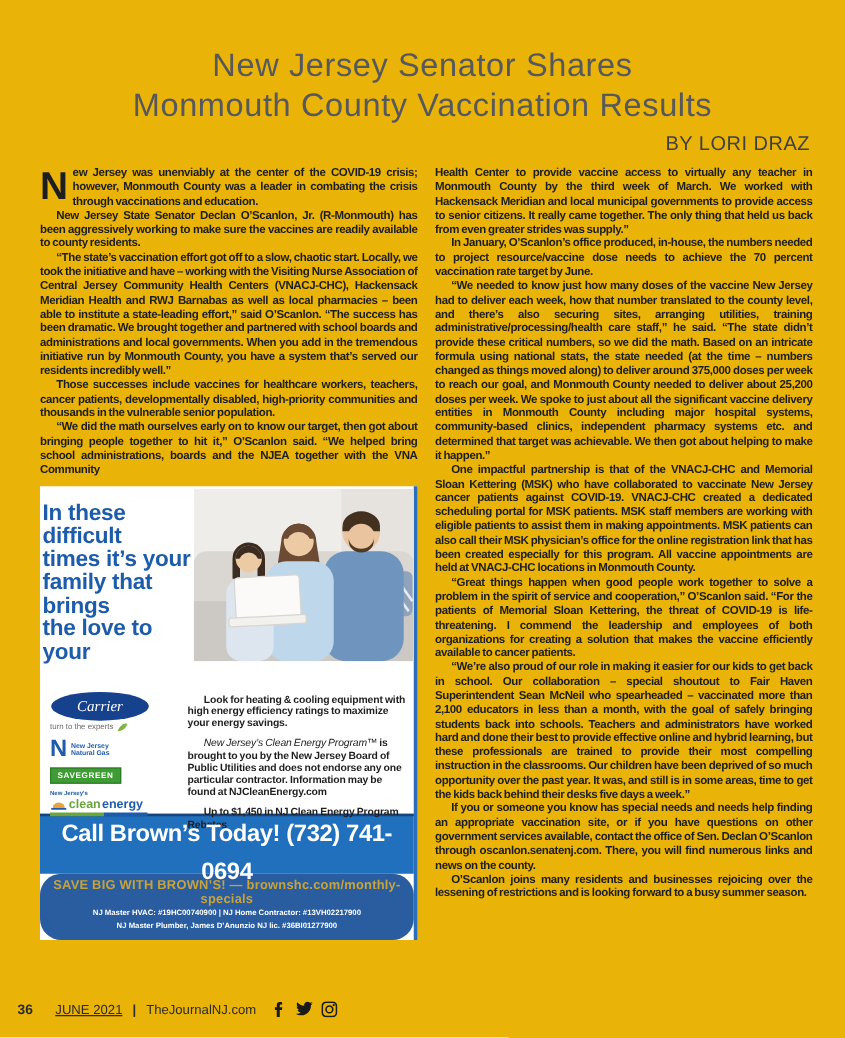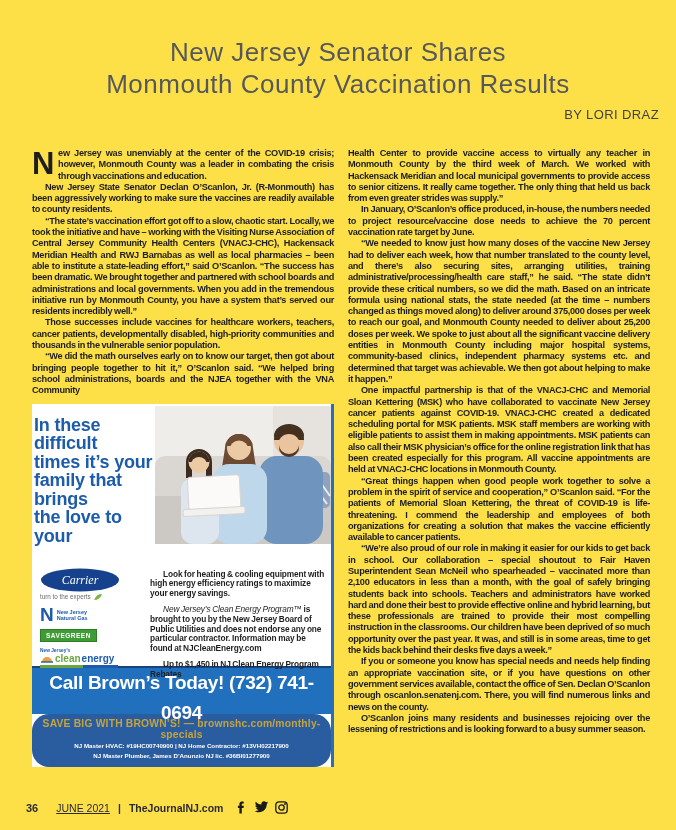--- a/index.html
+++ b/index.html
@@ -1,28 +1,28 @@
 <!DOCTYPE html>
 <html><head>
 <meta charset="utf-8">
 <style>
   * { margin:0; padding:0; box-sizing:border-box; }
   html,body { background:#ffffff; }
   .page {
-    width:676px; height:830px; background:#fde047; position:relative; overflow:hidden;
+    width:676px; height:830px; background:#eab308; position:relative; overflow:hidden;
     font-family:"Liberation Sans", sans-serif; margin:0 auto;
   }
   
   .headline {
     padding-top:36px; text-align:center; color:#57585c;
     font-weight:400; font-size:26px; line-height:32px; letter-spacing:.5px;
   }
   .byline {
-    text-align:right; padding-right:17px; margin-top:7px; margin-bottom:26px;
-    font-size:13px; letter-spacing:.4px; color:#414144; font-weight:400;
+    text-align:right; padding-right:28px; margin-top:7px; margin-bottom:8px;
+    font-size:16px; letter-spacing:.4px; color:#414144; font-weight:400;
   }
   
   .columns { display:flex; padding:0 26px 0 32px; gap:14px; }
   .col { width:304px; }
   .col p {
     text-align:justify; color:#1e1e20; font-weight:700;
     font-size:9.2px; line-height:11.3px; letter-spacing:-.3px; word-spacing:-.5px;
     text-indent:13px; margin:0;
   }
   .col p.noindent { text-indent:0; }
@@ -74,27 +74,27 @@
   .b-lead { font-style:italic; font-weight:400; }
   .call-bar {
     background:#2170bd; border-top:2px solid #16447e; color:#fff; text-align:center;
     font-weight:700; font-size:19px; line-height:30px; height:48px; letter-spacing:-.3px;
   }
   .save-section { background:#2a5d9f; text-align:center; padding:4px 4px 7px;border-radius:17px; }
   .save-big { color:#c7a33b; font-weight:700; font-size:10.3px; letter-spacing:.2px; }
   .license { color:#ffffff; font-weight:700; font-size:6.2px; line-height:8px; margin-top:2px; }
   
   .footer {
-    position:absolute; left:26px; bottom:16px; display:flex; align-items:center; gap:8px;
+    position:absolute; left:14px; bottom:16px; display:flex; align-items:center; gap:8px;
     color:#2b2b2d;
   }
   .footer .pageno { font-weight:700; font-size:11px; margin-right:10px; }
   .footer .issue { font-size:10.5px; font-weight:400;text-decoration:underline; }
   .footer .sep { font-size:10.5px; font-weight:700; }
-  .footer .site { font-size:10.5px; font-weight:700; }
+  .footer .site { font-size:10.5px; font-weight:400; }
   .social { display:flex; align-items:center; gap:6px; margin-left:4px; }
   .social svg { display:block; }
 </style>
 </head>
 <body>
 
 <div class="page">
 
   <h1 class="headline">
     <span>New Jersey Senator Shares</span><br>

